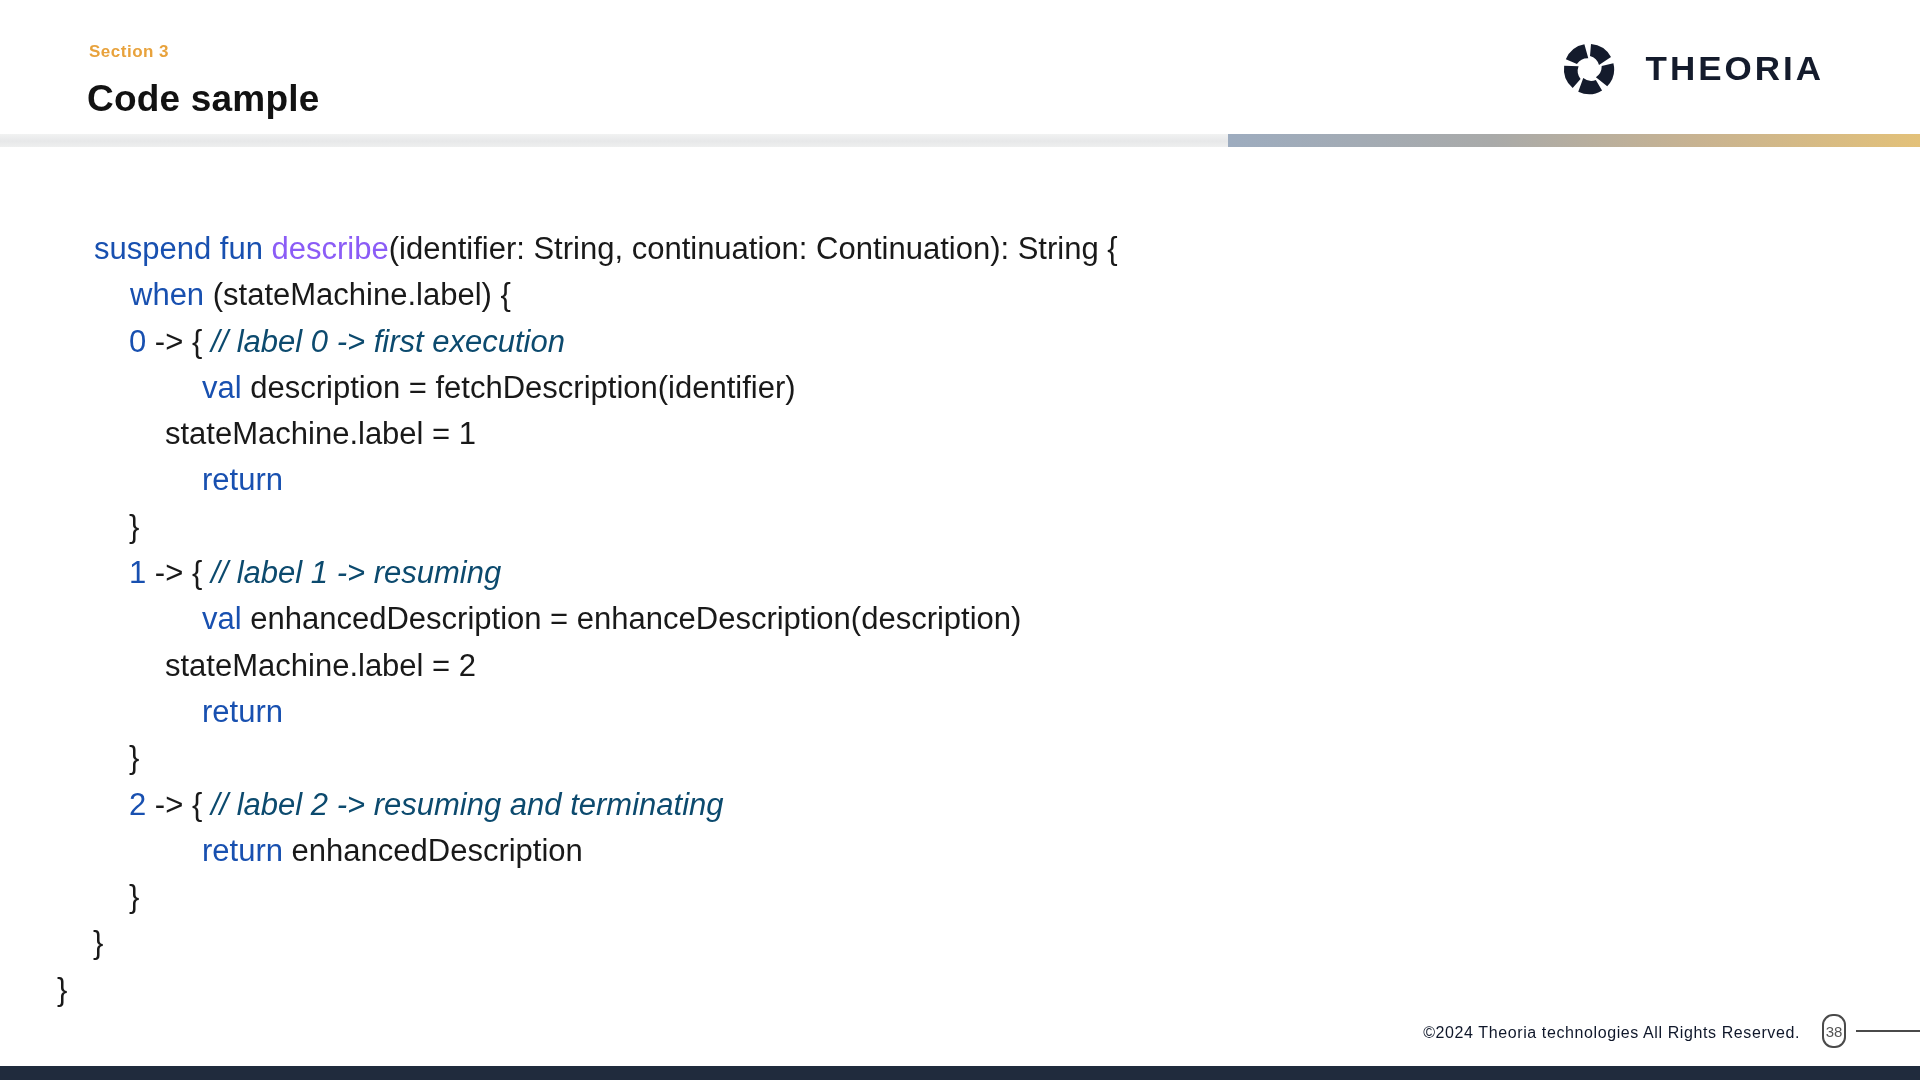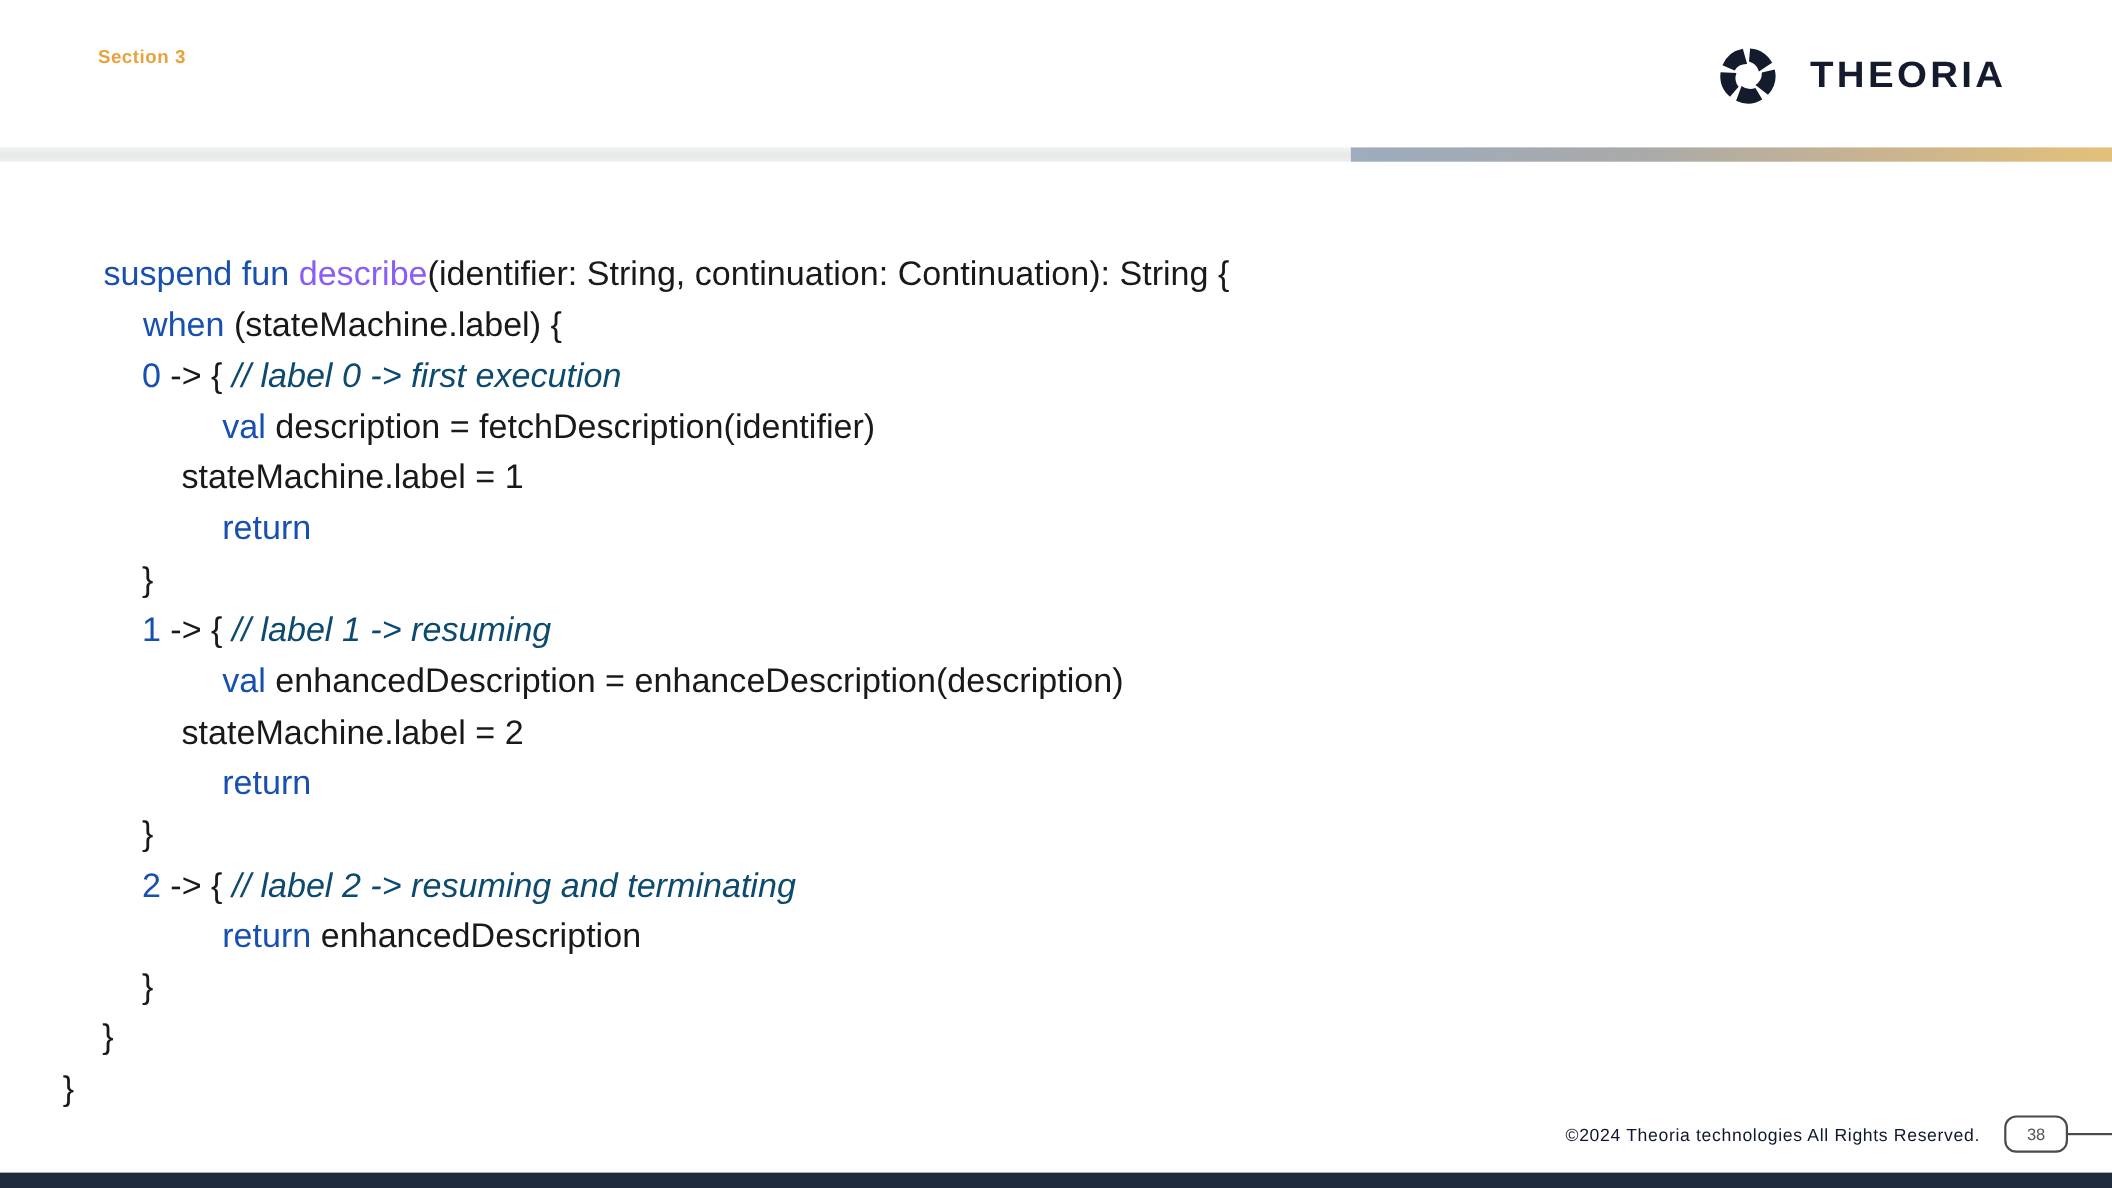--- a/index.html
+++ b/index.html
@@ -59,41 +59,42 @@
   .code .cm{color:#0c4a6e;font-style:italic;}
   .code .pl{color:#191919;margin-top:24px;}
 
   
   .copyright{
     position:absolute;right:120px;top:1024px;
     font-size:16px;color:#0f172a;letter-spacing:.6px;
   }
   .page-badge{
     position:absolute;left:1822px;top:1014px;
-    width:58px;height:34px;box-sizing:border-box;
+    width:24px;height:34px;box-sizing:border-box;
     border:2.5px solid #4a4a4a;border-radius:11px;
     background:#ffffff;
     display:flex;align-items:center;justify-content:center;
     font-size:15px;color:#555555;z-index:2;
   }
   .page-line{
     position:absolute;left:1856px;top:1030px;
     width:64px;height:2px;background:#4a4a4a;
   }
   .bottom-bar{
     position:absolute;left:0;bottom:0;width:1920px;height:14px;
     background:#202b3d;
   }
 </style>
 </head>
 <body>
 
 <div class="slide">
 
   <div class="section-label">Section 3</div>
+  <div class="page-title">Code sample</div>
 
   <div class="logo">
     <span class="logo-mark">
       <svg viewBox="-27 -27 54 54" width="54" height="54" aria-hidden="true">
         <g fill="#141b2c">
           <path d="M2,-25 A25,25 0 0,1 22,-12 L10,-4 A13,13 0 0,0 1,-13 Z"></path>
           <path d="M2,-25 A25,25 0 0,1 22,-12 L10,-4 A13,13 0 0,0 1,-13 Z" transform="rotate(72)"></path>
           <path d="M2,-25 A25,25 0 0,1 22,-12 L10,-4 A13,13 0 0,0 1,-13 Z" transform="rotate(144)"></path>
           <path d="M2,-25 A25,25 0 0,1 22,-12 L10,-4 A13,13 0 0,0 1,-13 Z" transform="rotate(216)"></path>
           <path d="M2,-25 A25,25 0 0,1 22,-12 L10,-4 A13,13 0 0,0 1,-13 Z" transform="rotate(288)"></path>

